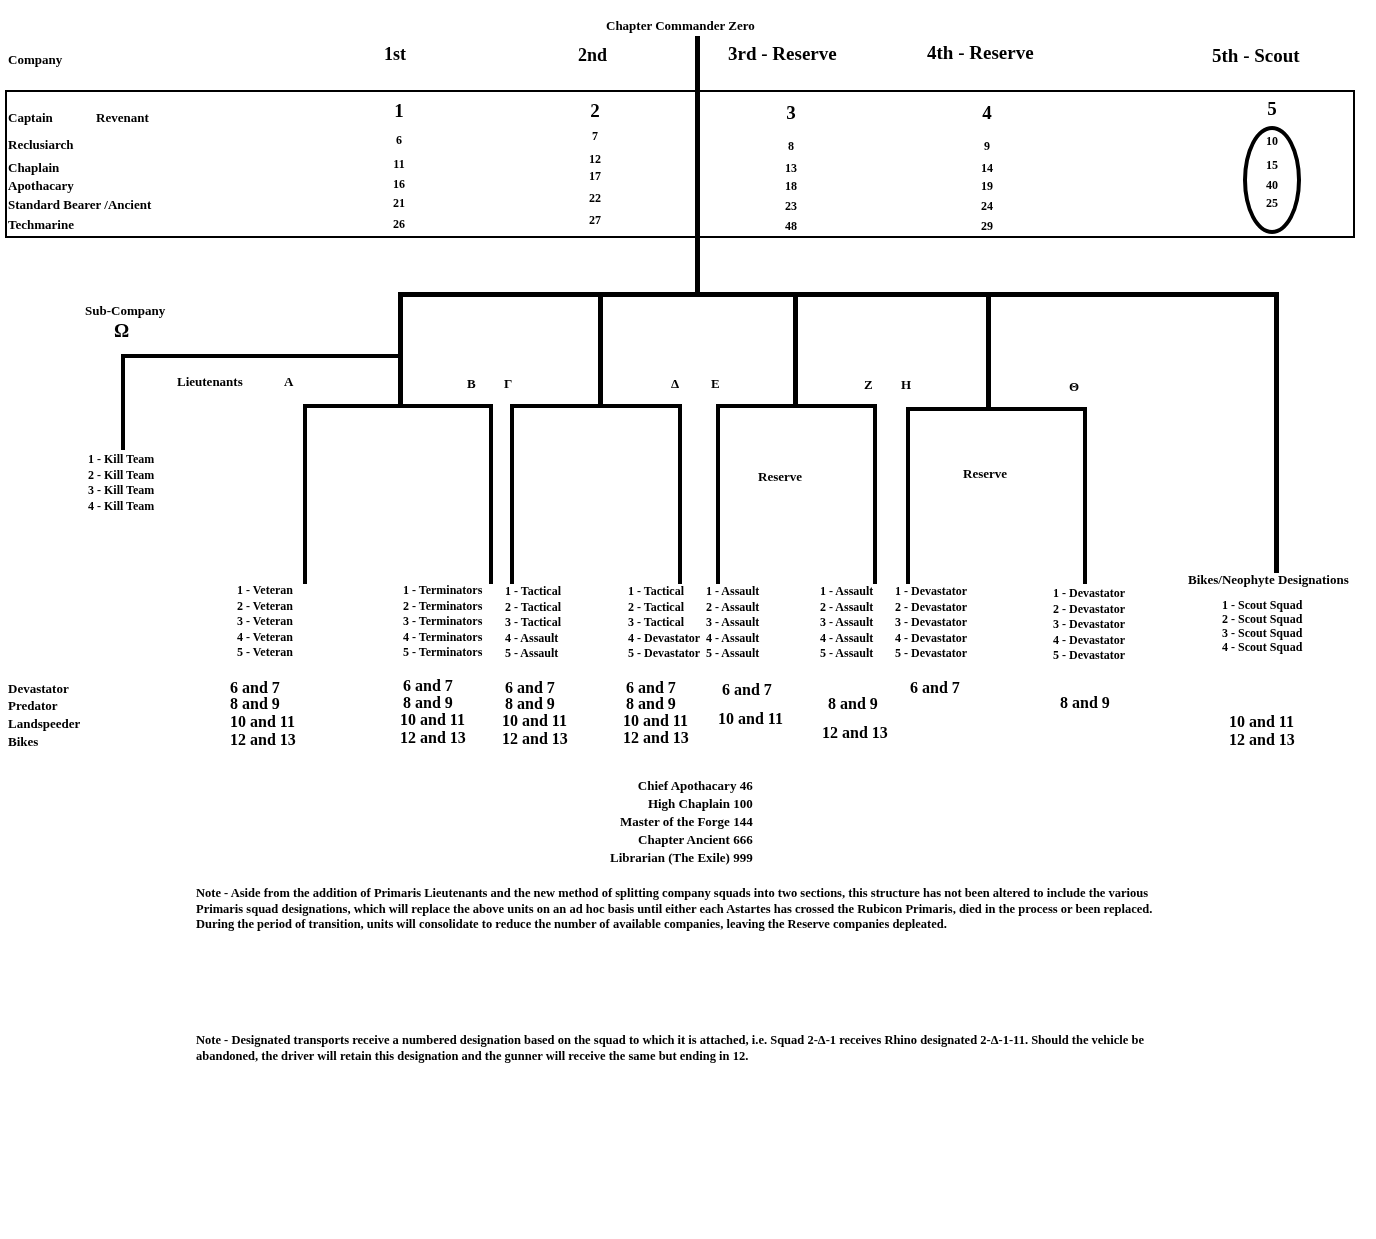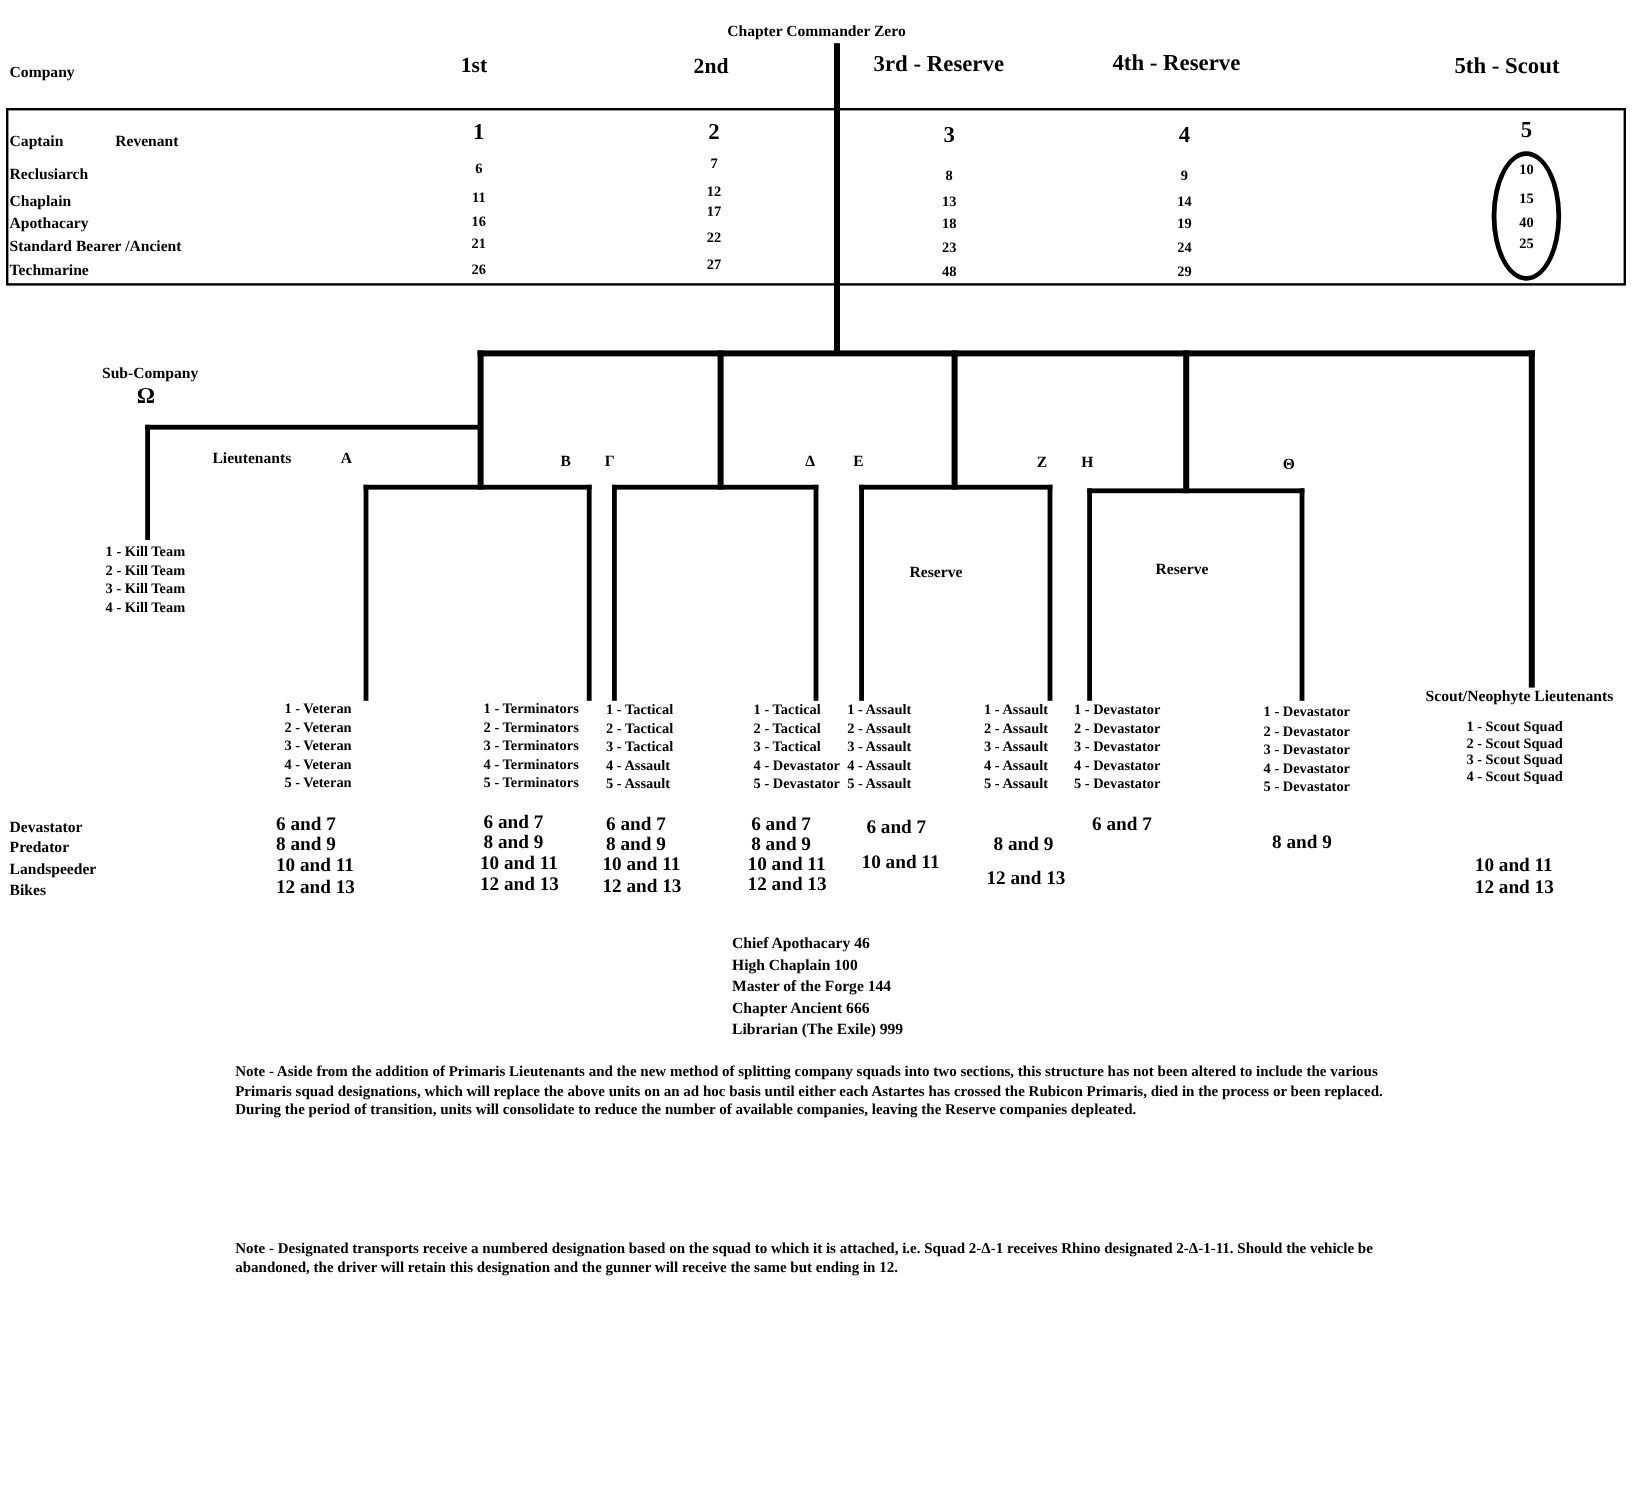--- a/index.html
+++ b/index.html
@@ -13,21 +13,21 @@
   .ellipse { position:absolute; left:1243px; top:126px; width:58px; height:108px;
              border:4px solid #000; border-radius:50%; }
   .t { position:absolute; white-space:pre-line; }
   .fs12 { font-size:12px; line-height:15.5px; }
   .fs13 { font-size:13px; line-height:16px; }
   .fs18 { font-size:18px; line-height:20px; }
   .fs19 { font-size:19px; line-height:21px; }
   .cell { position:absolute; width:70px; text-align:center; }
   .vcell { position:absolute; width:78px; font-size:16px; line-height:14px; }
   .lh14 { line-height:14px; }
-  .hq { font-size:13px; line-height:18px; }
+  .hq { font-size:13px; line-height:18px;text-align:right; }
   .note { font-size:12.5px; line-height:15.5px; width:992px; }
 </style>
 </head>
 <body>
 
 <div class="canvas">
 
   <div class="line" style="left:695px;top:36px;width:5px;height:259px"></div>
   <div class="line" style="left:398px;top:292px;width:881px;height:5px"></div>
   <div class="line" style="left:398px;top:292px;width:5px;height:116px"></div>
@@ -121,21 +121,21 @@
   <div class="t fs13" style="left:504px;top:376px">Γ</div>
   <div class="t fs13" style="left:671px;top:376px">Δ</div>
   <div class="t fs13" style="left:711px;top:376px">E</div>
   <div class="t fs13" style="left:864px;top:377px">Z</div>
   <div class="t fs13" style="left:901px;top:377px">H</div>
   <div class="t fs13" style="left:1069px;top:379px">Θ</div>
 
   <div class="t fs13" style="left:758px;top:469px">Reserve</div>
   <div class="t fs13" style="left:963px;top:466px">Reserve</div>
 
-  <div class="t fs13" style="left:1188px;top:572px">Scout/Neophyte Lieutenants</div>
+  <div class="t fs13" style="left:1188px;top:572px">Bikes/Neophyte Designations</div>
   <div class="t fs12" style="left:237px;top:583px">1 - Veteran
 2 - Veteran
 3 - Veteran
 4 - Veteran
 5 - Veteran</div>
   <div class="t fs12" style="left:403px;top:583px">1 - Terminators
 2 - Terminators
 3 - Terminators
 4 - Terminators
 5 - Terminators</div>

